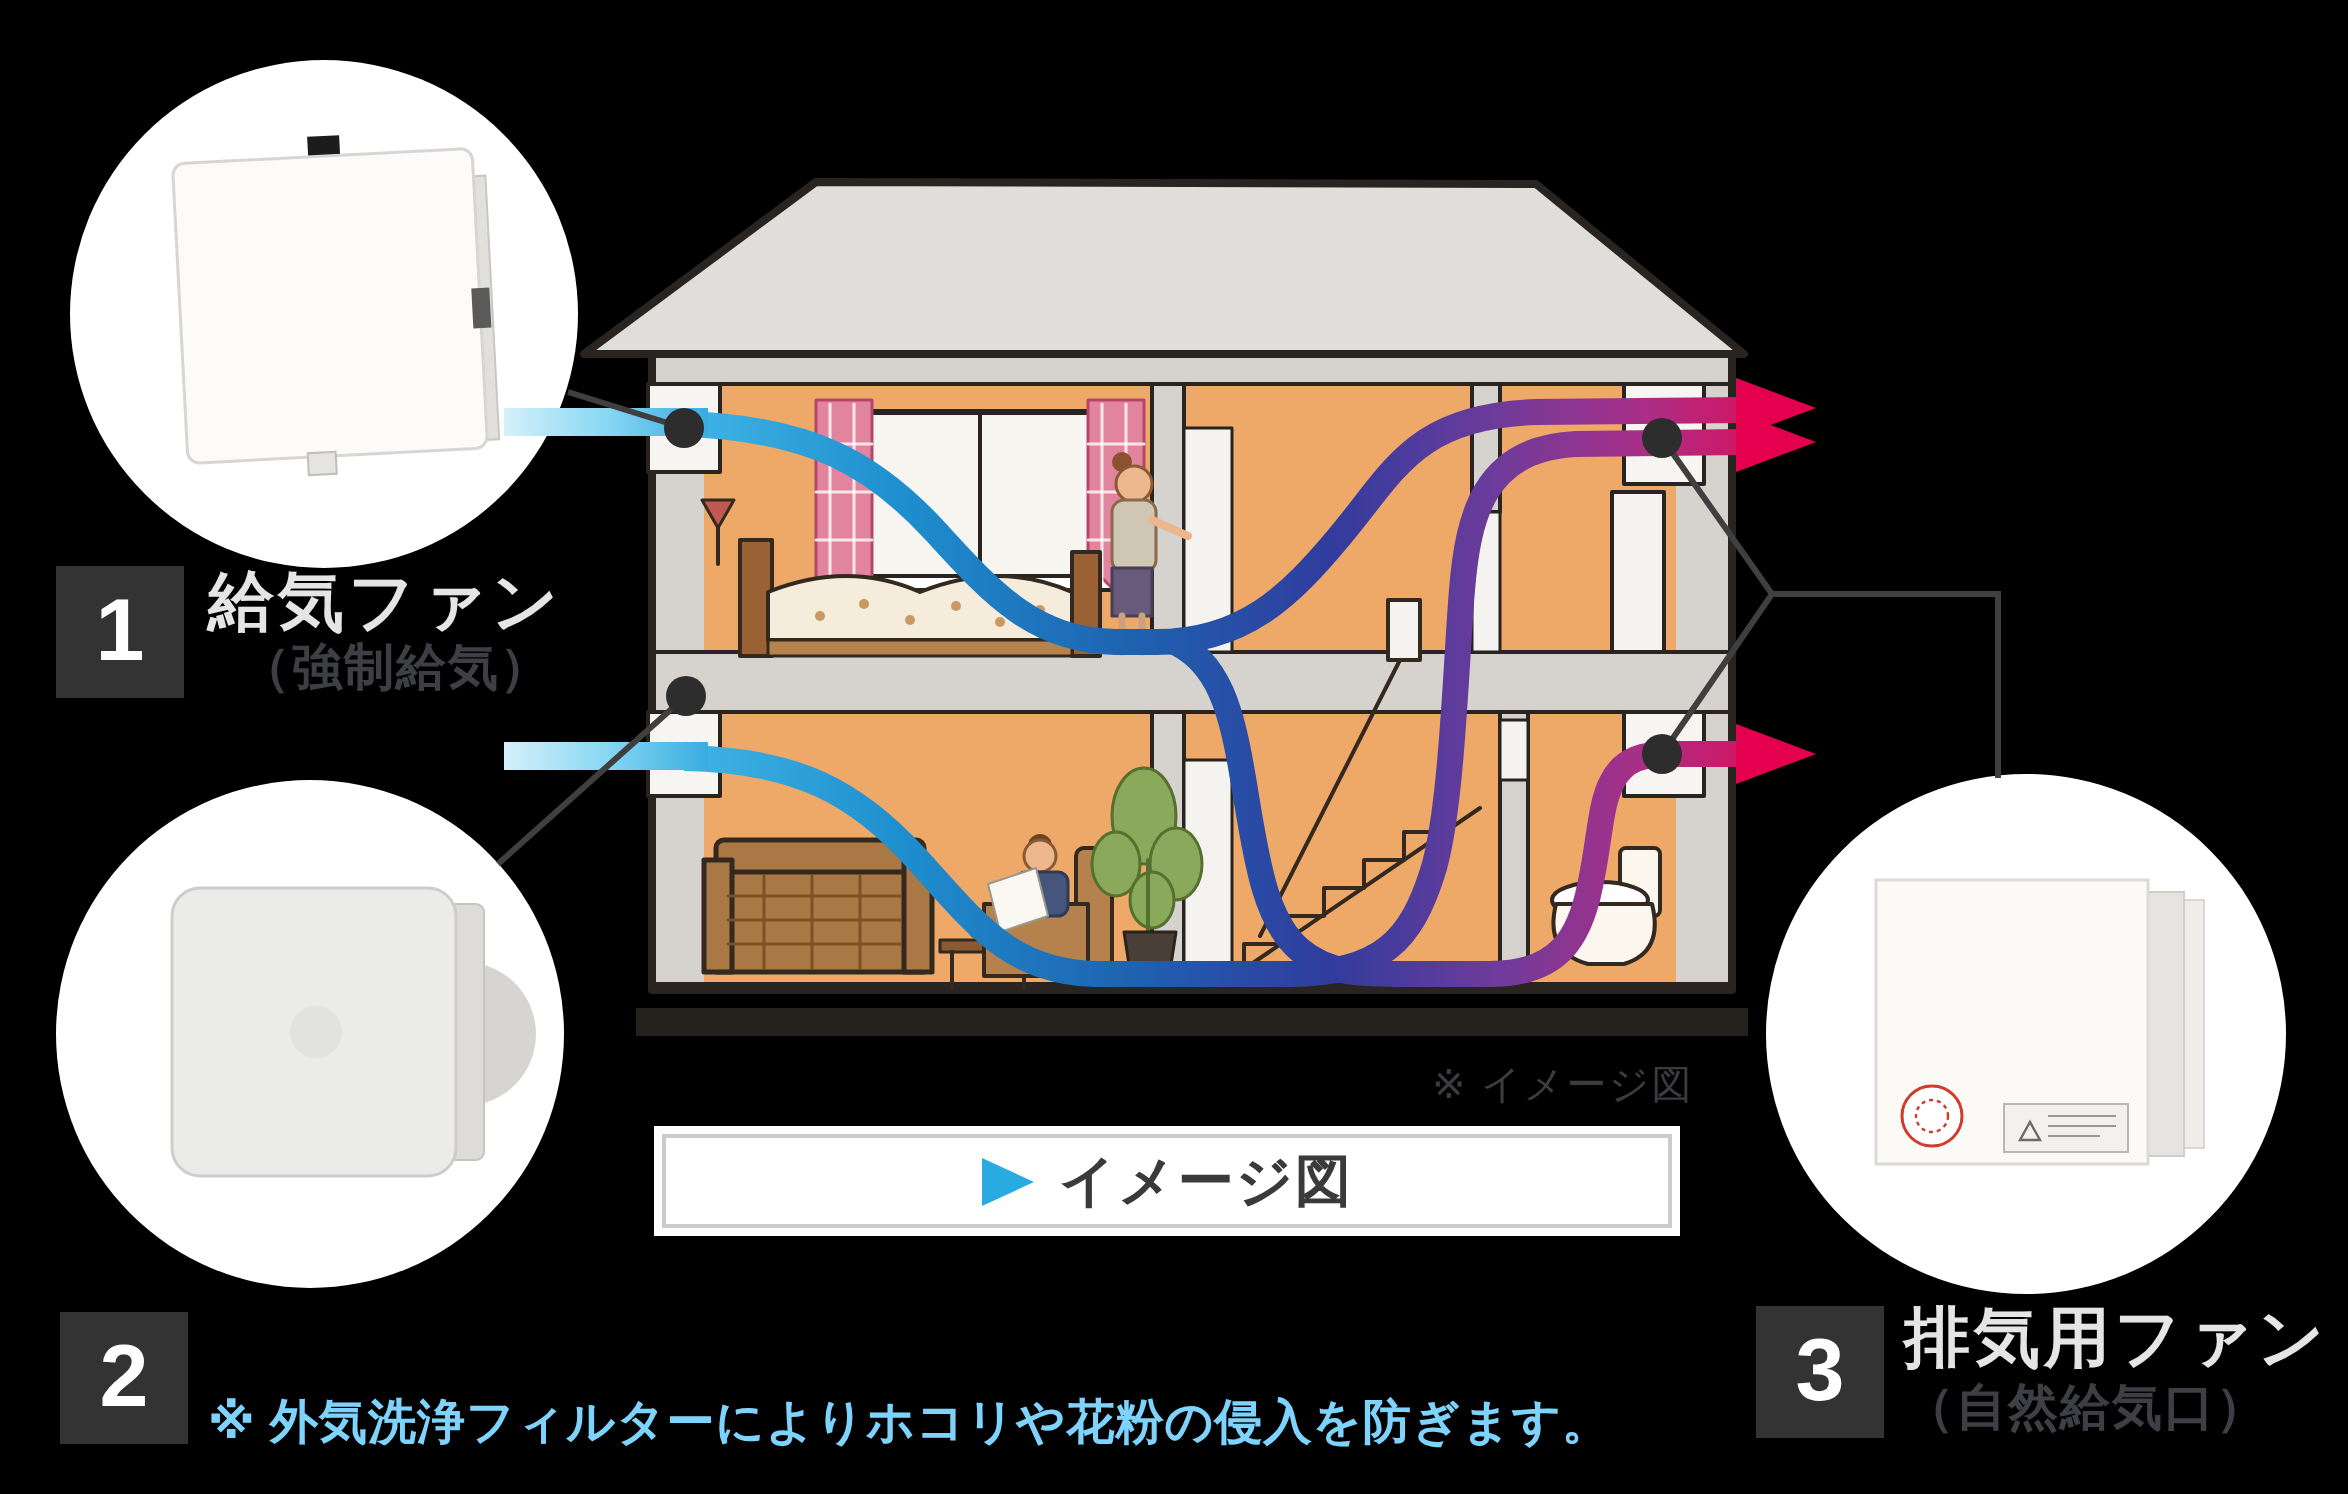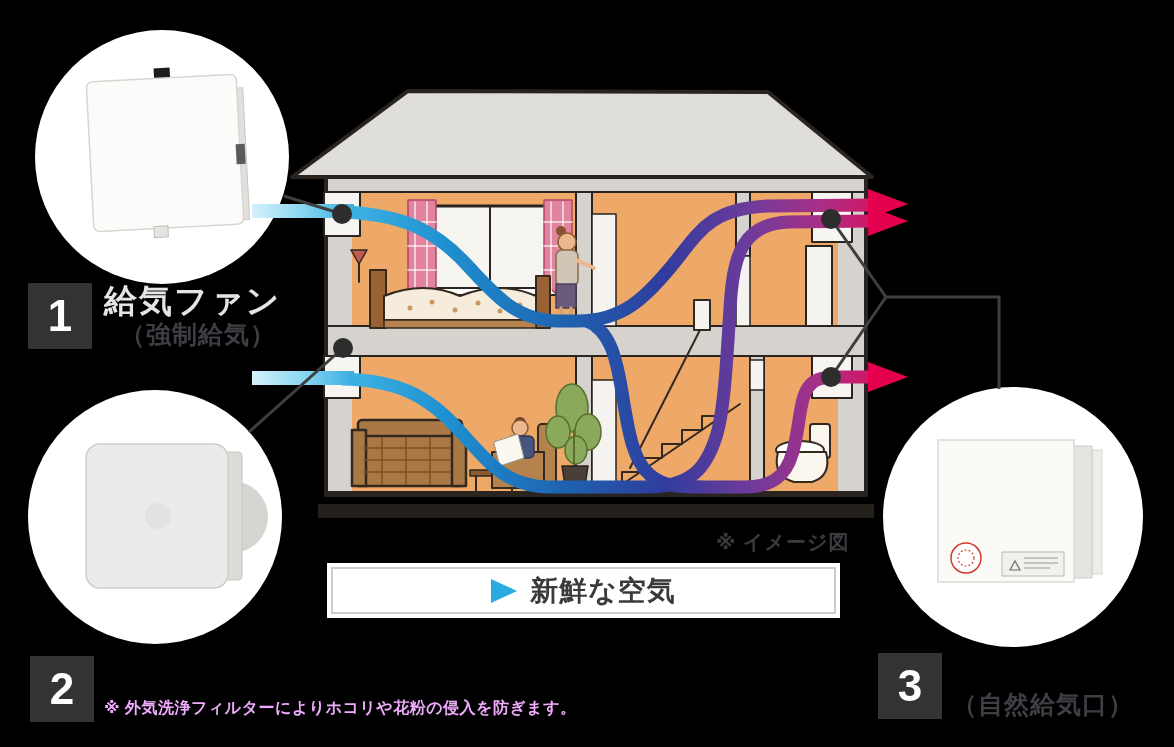--- a/index.html
+++ b/index.html
@@ -7,23 +7,23 @@
          font-family:"Liberation Sans","DejaVu Sans",sans-serif;}
   #diagram-svg{position:absolute;left:0;top:0;}
 
   .badge{position:absolute;width:64px;height:66px;background:#333333;color:#ffffff;
          display:flex;align-items:center;justify-content:center;
          font-size:44px;font-weight:600;line-height:1;}
   .label-title{position:absolute;color:#e5e5e5;font-weight:bold;font-size:33px;
                letter-spacing:2px;white-space:nowrap;line-height:1;}
   .label-sub{position:absolute;color:#3e3f44;font-weight:bold;font-size:25px;
              letter-spacing:1px;white-space:nowrap;line-height:1;}
-  .label-note{position:absolute;color:#f0abfc;font-weight:bold;font-size:16px;
+  .label-note{position:absolute;color:#7dd3fc;font-weight:bold;font-size:24px;
               letter-spacing:0.5px;white-space:nowrap;line-height:1;}
-  .caption{position:absolute;left:716px;top:529px;color:#3b3c40;font-weight:bold;
+  .caption{position:absolute;left:716px;top:529px;color:#3b3c40;font-weight:normal;
            font-size:20px;letter-spacing:1px;white-space:nowrap;}
 
   .legend{position:absolute;left:327px;top:563px;width:513px;height:55px;
           box-sizing:border-box;background:#ffffff;
           box-shadow:inset 0 0 0 4px #ffffff, inset 0 0 0 6px #cccccc;
           display:flex;align-items:center;justify-content:center;}
   .legend-item{display:flex;align-items:center;color:#3a3a3a;font-weight:bold;
                font-size:28px;letter-spacing:1px;white-space:nowrap;}
   .tri{width:0;height:0;border-top:12px solid transparent;border-bottom:12px solid transparent;
        margin-right:13px;}
@@ -223,24 +223,25 @@
   <div class="label-sub" style="left:104px;top:322px;margin-left:16px;">（強制給気）</div>
 
   <div class="badge" style="left:30px;top:656px;">
     <span>2</span>
   </div>
   <div class="label-note" style="left:104px;top:700px;">※ 外気洗浄フィルターによりホコリや花粉の侵入を防ぎます。</div>
 
   <div class="badge" style="left:878px;top:653px;">
     <span>3</span>
   </div>
+  <div class="label-title" style="left:952px;top:652px;">排気用ファン</div>
   <div class="label-sub" style="left:952px;top:692px;">（自然給気口）</div>
 
   <div class="caption">※ イメージ図</div>
 
   <div class="legend">
     <div class="legend-item">
       <span class="tri tri-fresh"></span>
-      <span>新鮮な空気</span>
+      <span>イメージ図</span>
     </div>
   </div>
 
 </div>
 
 </body></html>

